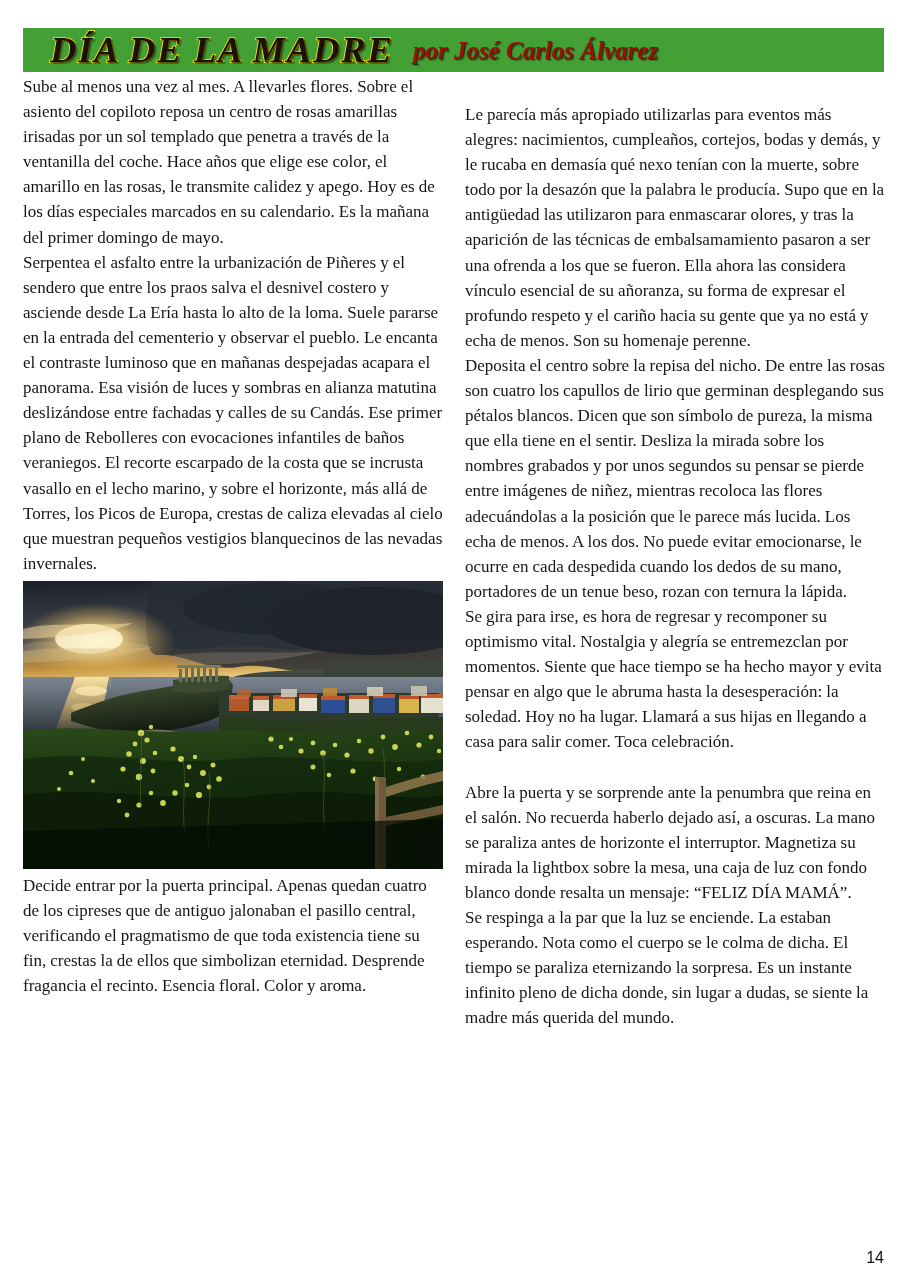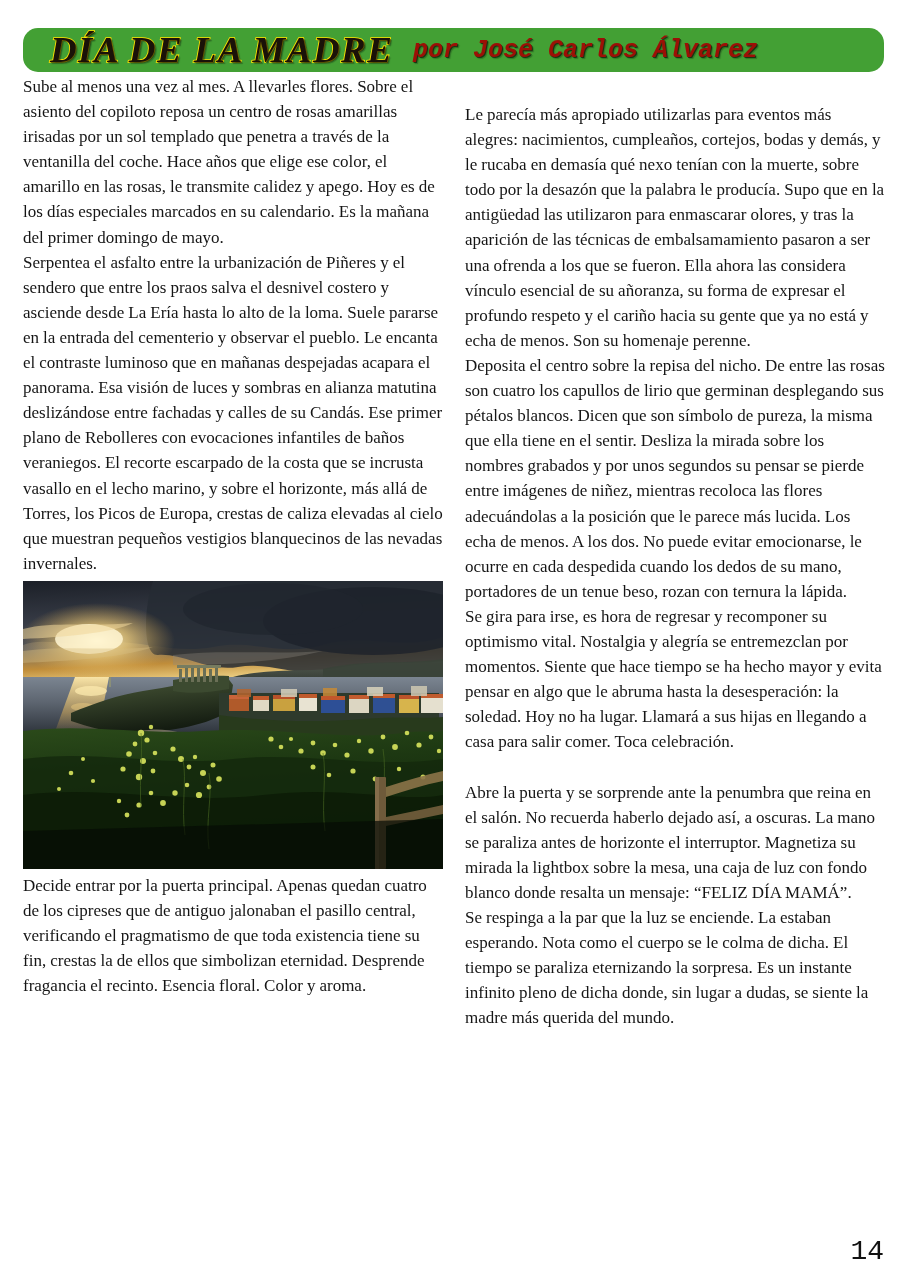--- a/index.html
+++ b/index.html
@@ -21,42 +21,41 @@
   
   .banner {
     position: absolute;
     left: 23px;
     top: 28px;
     width: 861px;
     height: 44px;
     background: #43a034;
     display: flex;
     align-items: center;
-    border-radius: 15px;
   }
   .banner-title {
     font-family: "Liberation Serif", "DejaVu Serif", serif;
     font-style: italic;
     font-weight: bold;
     font-size: 35px;
     letter-spacing: 1.5px;
     margin-left: 27px;
     color: #1a1208;
     -webkit-text-stroke: 1.6px #ffe400;
     paint-order: stroke fill;
     text-shadow:
        1px 1px 0 rgba(0,0,0,0.45),
        2px 2px 1px rgba(0,0,0,0.30);
     white-space: nowrap;
     line-height: 1;
     transform: scaleX(1.05);
     transform-origin: left center;
   }
   .banner-author {
-    font-family: Liberation Mono, monospace;
+    font-family: Liberation Serif, serif;
     font-style: italic;
     font-weight: bold;
     font-size: 25px;
     color: #9c1006;
     margin-left: 36px;
     white-space: nowrap;
     line-height: 1;
     text-shadow:
        1px 1px 0 rgba(0,0,0,0.55),
        2px 2px 1px rgba(0,0,0,0.25);
@@ -105,22 +104,22 @@
     inset: 0;
     width: 100%;
     height: 100%;
   }
 
   
   .page-number {
     position: absolute;
     right: 22px;
     bottom: 14px;
-    font-family: Liberation Mono, monospace;
-    font-size: 28px;
+    font-family: Liberation Sans, sans-serif;
+    font-size: 16px;
     color: #111111;
     line-height: 1;
   }
 </style>
 </head>
 <body>
 
 <div class="page">
 
   <div class="banner">

